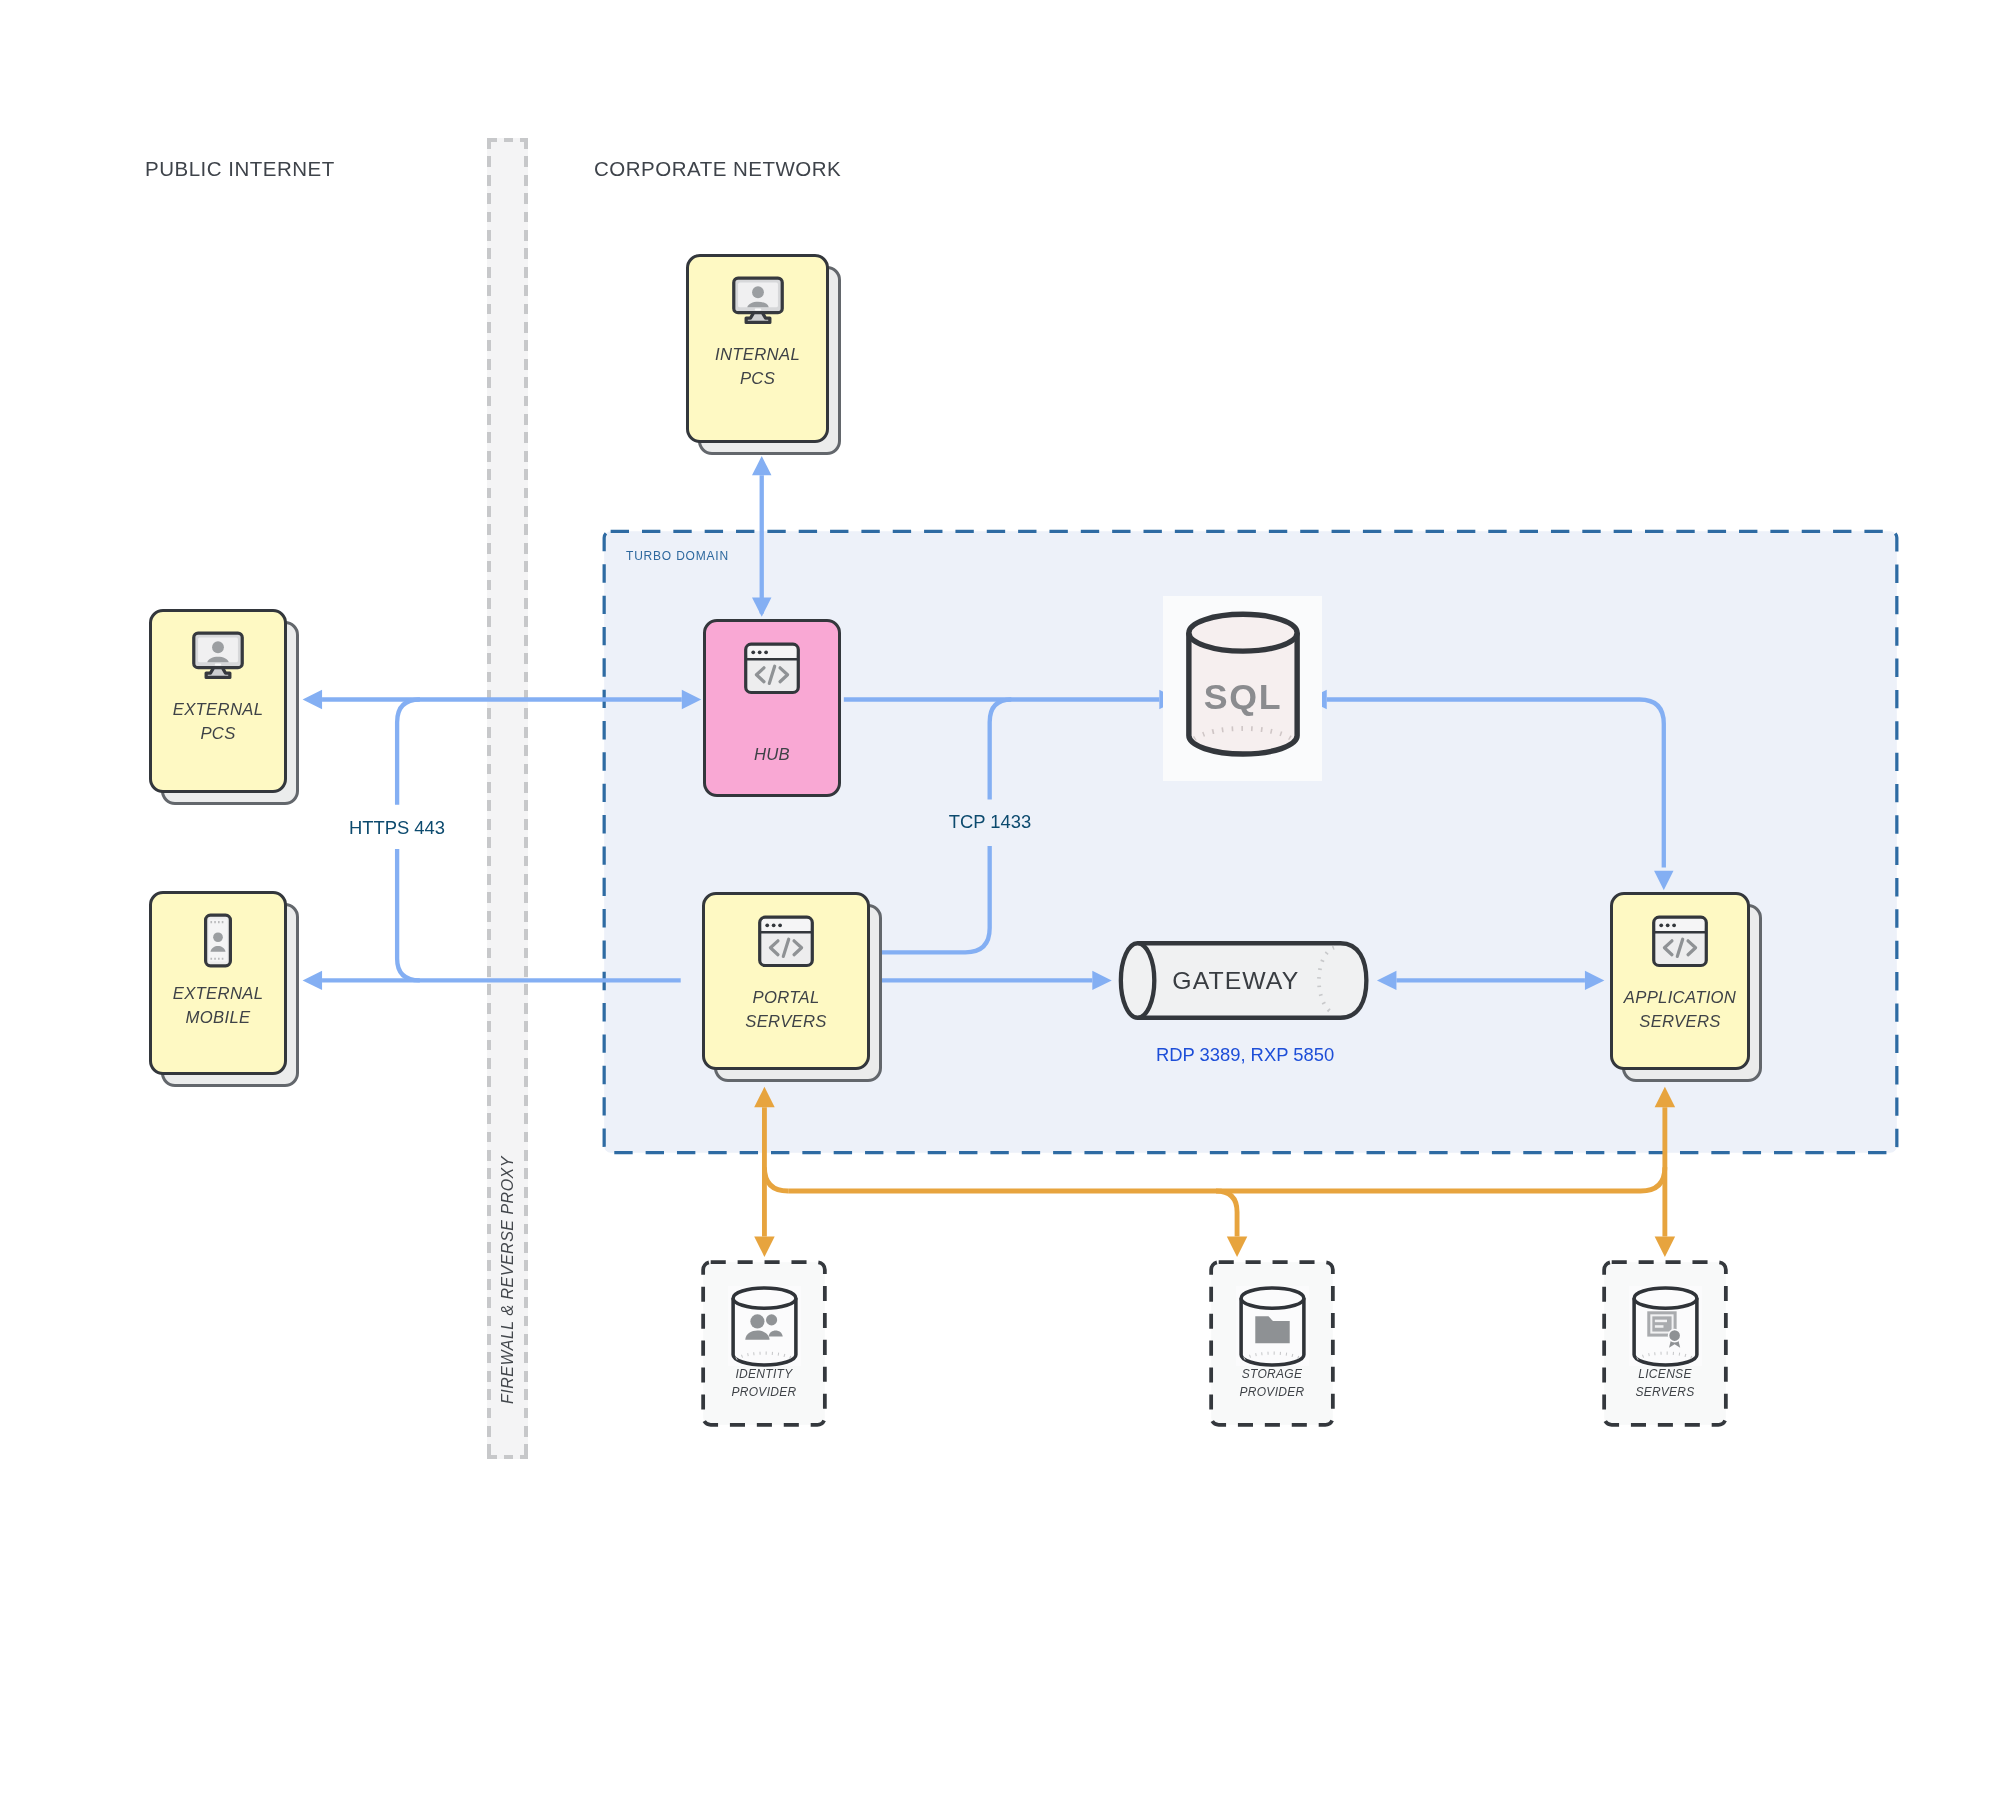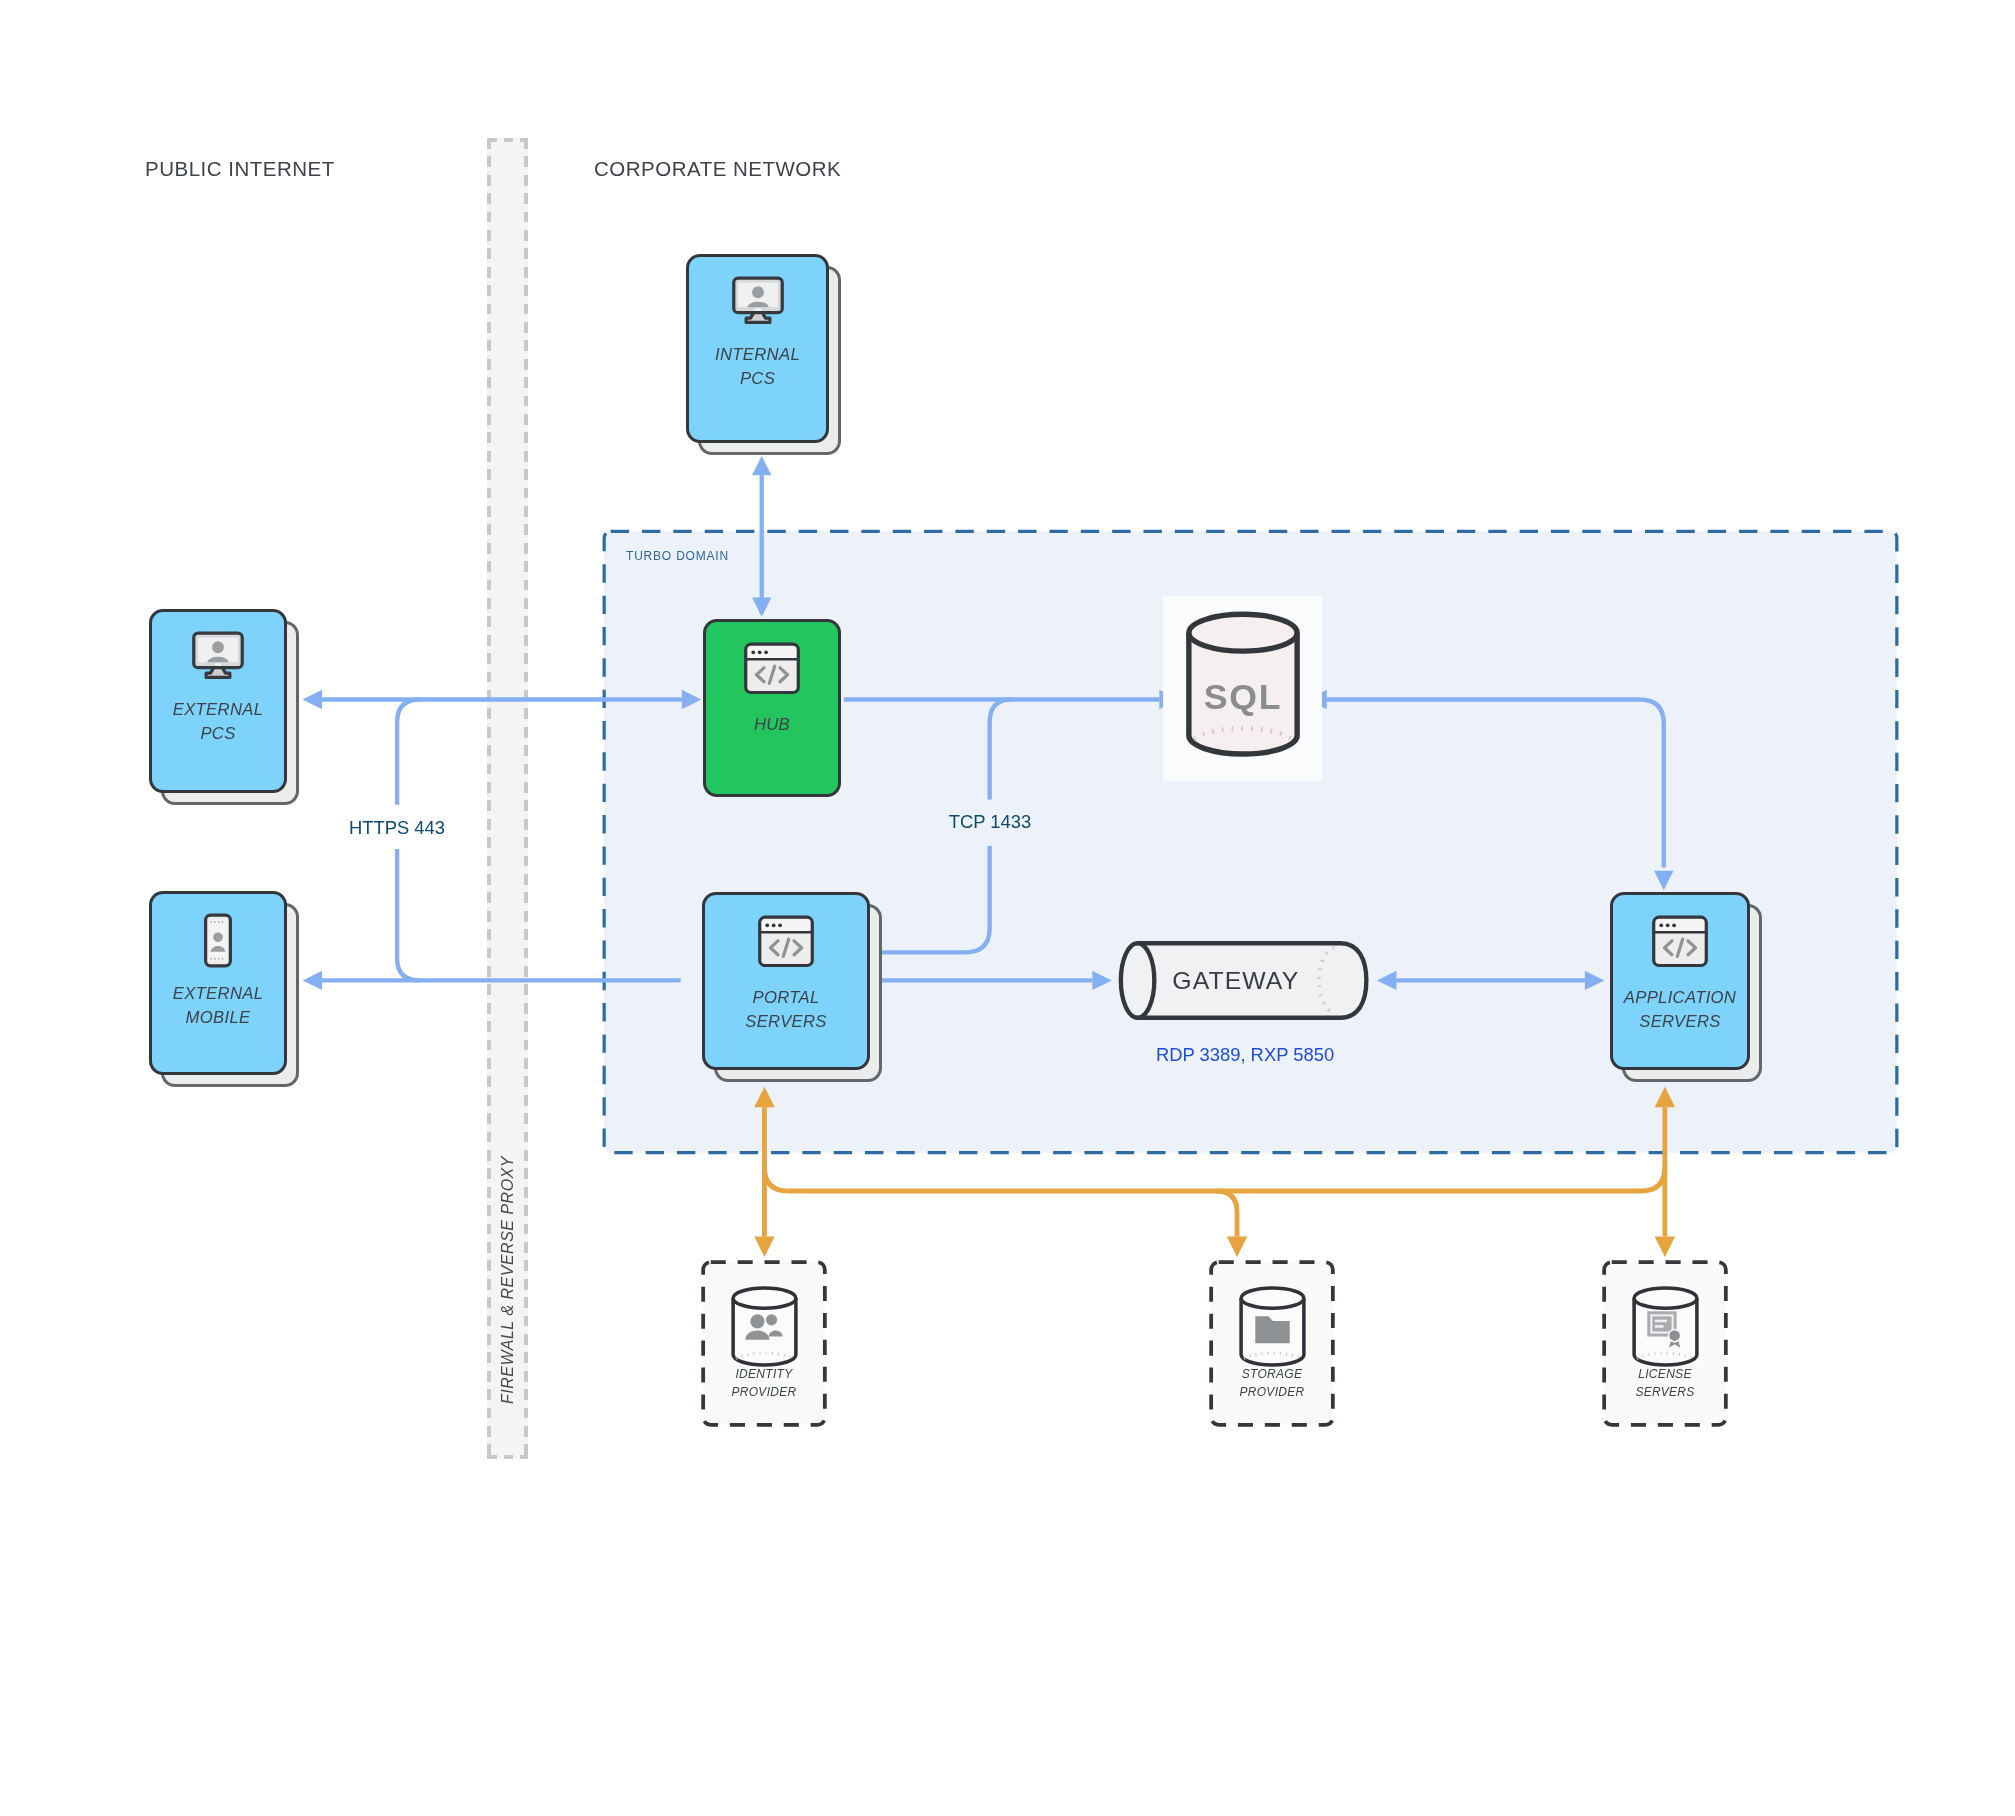--- a/index.html
+++ b/index.html
@@ -15,23 +15,23 @@
   .fw-dash-h{position:absolute;left:0;right:0;height:3.8px;background:repeating-linear-gradient(to right,#c7c8ca 0 9.7px,rgba(0,0,0,0) 9.7px 16.7px);}
   #firewall-text{position:absolute;left:381px;top:1271px;width:254px;text-align:center;transform:rotate(-90deg);
     font-size:16px;font-style:italic;letter-spacing:0.5px;color:#43474c;z-index:2;white-space:nowrap;}
 
   
   #connector-layer{position:absolute;left:0;top:0;z-index:3;}
 
   
   .node{position:absolute;z-index:4;}
   .node .stack{position:absolute;left:12px;top:12px;right:-12px;bottom:-12px;background:#ebecec;border:3.2px solid #63676c;border-radius:14px;}
-  .node .front{position:absolute;inset:0;background:#7dd3fc;border:3.2px solid #33373c;border-radius:14px;
+  .node .front{position:absolute;inset:0;background:#fef9c3;border:3.2px solid #33373c;border-radius:14px;
     display:flex;flex-direction:column;align-items:center;}
-  .node .front.single{background:#22c55e;}
+  .node .front.single{background:#f9a8d4;gap:30px;}
   .card-label{margin-top:13px;text-align:center;font-size:16.7px;font-style:italic;line-height:1.42;color:#3e4247;letter-spacing:0.3px;}
   .card-icon{margin-top:19.4px;}
 
   
   #sql-node{position:absolute;left:1163px;top:596px;width:159px;height:185px;background:#fafbfc;z-index:4;
     display:flex;align-items:center;justify-content:center;}
   #gateway-node{position:absolute;left:1116px;top:940px;width:259px;height:81px;z-index:4;}
   #gateway-ports-label{position:absolute;left:1110px;top:1044px;width:270px;text-align:center;font-size:18.4px;color:#1d4ed8;z-index:5;white-space:nowrap;}
 
   

